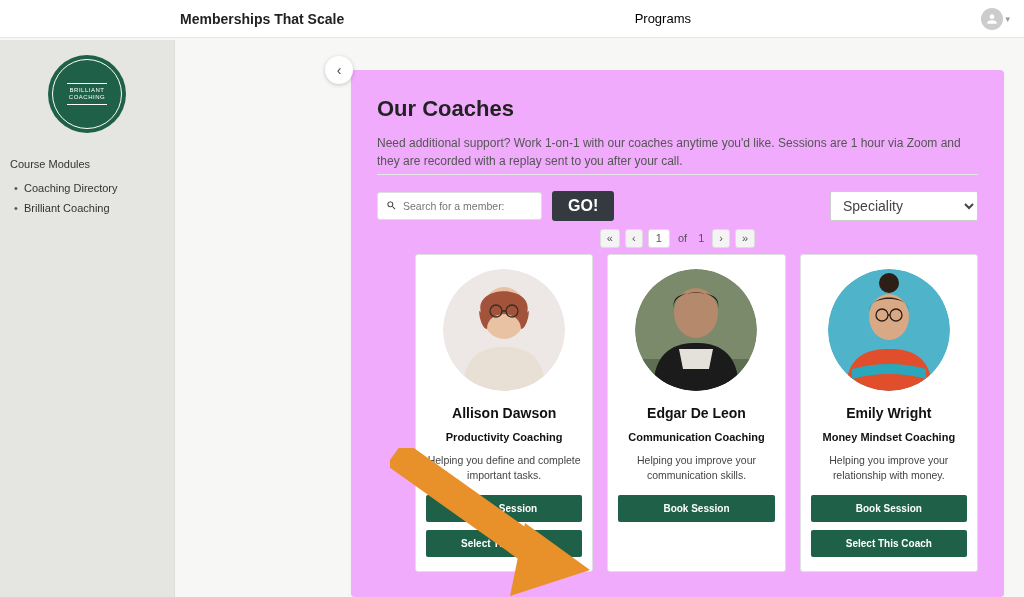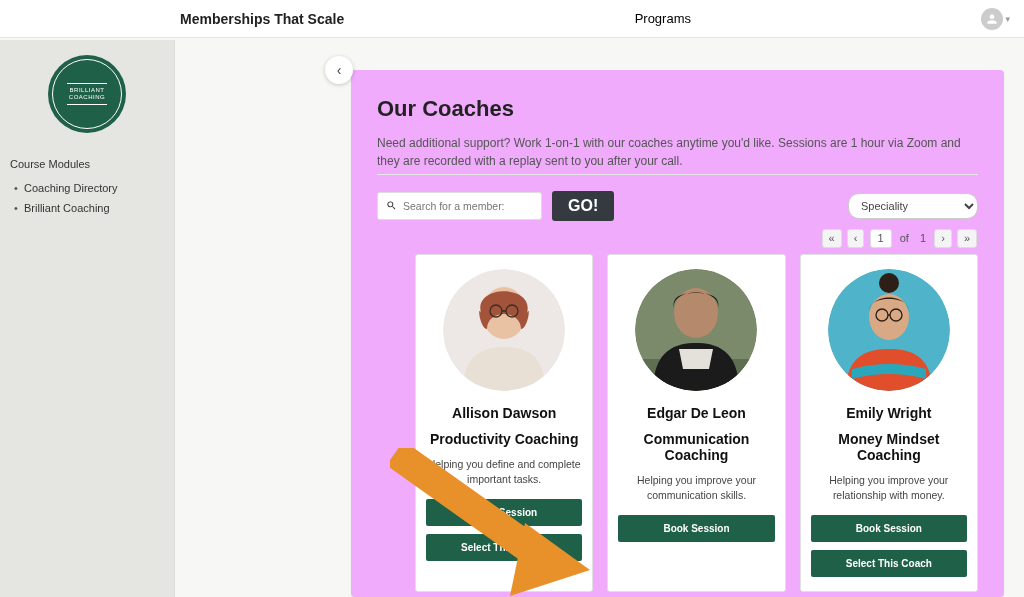--- a/index.html
+++ b/index.html
@@ -28,33 +28,33 @@
     .back-circle { position: absolute; left: 150px; top: 16px; width: 28px; height: 28px; border-radius: 50%; background: #fff; box-shadow: 0 1px 4px rgba(0,0,0,0.2); display:flex;align-items:center;justify-content:center; font-size: 14px; color:#444; z-index:5;}
     .panel { position: absolute; left: 176px; right: 20px; top: 30px; bottom: 0; background: #f0abfc; border-radius: 4px; box-shadow: 0 1px 3px rgba(0,0,0,0.05); padding: 26px 26px 0 26px; overflow:hidden;}
     .page-title { font-size: 22px; font-weight: 700; color: #222; margin-bottom: 12px; }
     .page-desc { font-size: 12px; color: #555; line-height: 1.5; margin-bottom: 4px; }
     .toolbar { display: flex; align-items: center; gap: 10px; border-top: 1px solid #e5e5e5; padding-top: 16px; margin-bottom: 8px; }
     .search-wrap { display:flex; align-items:center; border:1px solid #ddd; border-radius:3px; padding: 4px 8px; width: 165px; background:#fff;}
     .search-wrap svg { width:11px;height:11px; fill:#333; margin-right:6px;}
     .search-wrap input { border:none; outline:none; font-size: 10.5px; color:#666; width:100%; }
     .go-btn { background:#343a40; color:#fff; border:none; padding: 6px 16px; font-size:16px; font-weight:600; border-radius:3px; }
     .spacer { flex:1; }
-    .filter-select { border:1px solid #ccc; border-radius:11px; padding: 5px 8px; font-size: 11px; color:#444; width: 130px; background:#fff; }
-
-    .pager { text-align:right; font-size: 11px; color:#555; margin-bottom: 6px; }
+    .filter-select { border:1px solid #ccc; border-radius:2px; padding: 5px 8px; font-size: 14px; color:#444; width: 148px; background:#fff; }
+
+    .pager { text-align:center; font-size: 11px; color:#555; margin-bottom: 6px; }
     .pager .pg { display:inline-block; border:1px solid #ddd; border-radius:3px; padding: 1px 6px; margin: 0 1px; background:#f4f4f4; font-size: 11px; line-height:1.4;}
     .pager .num { background:#fff; padding:1px 7px; }
     .pager .txt { border:none; background:none; padding:0 4px;}
 
     .cards { display:flex; gap: 14px; justify-content: flex-start; padding-left: 38px;}
     .card { width: 181px; border:1px solid #e0e0e0; border-radius: 3px; background:#fff; padding: 14px 10px 14px 10px; text-align:center; }
     .photo-wrap{display:flex;justify-content:center;margin-bottom:14px;}
     .coach-photo { width: 122px; height: 122px; border-radius: 50%; overflow:hidden; }
     .coach-name { font-size: 14px; font-weight:700; color:#111; margin-bottom: 10px;}
-    .coach-spec { font-size: 14px; font-weight:700; color:#111; margin-bottom: 10px;}
+    .coach-spec { font-size: 11px; font-weight:700; color:#111; margin-bottom: 10px;}
     .coach-bio { font-size: 10.5px; color:#444; line-height:1.4; margin-bottom: 12px; }
     .card-btn { display:block; background:#1f6048; color:#fff; border:none; padding: 8px 4px; font-size: 10px; font-weight:700; border-radius:2px; width:100%; margin-bottom: 8px;}
     .card-btn:last-child{margin-bottom:0;}
 
     .annotation-arrow { position:absolute; left: 215px; top: 408px; width: 210px; height: 150px; z-index:10; pointer-events:none; }
     
     .caret-down{font-size:9px;}
   </style>
 </head>
 <body>

